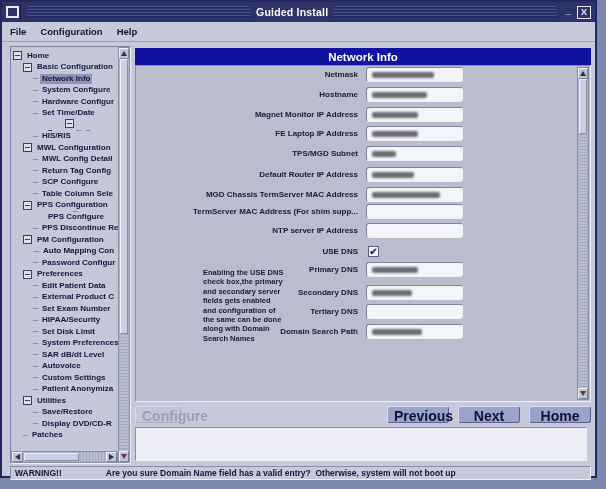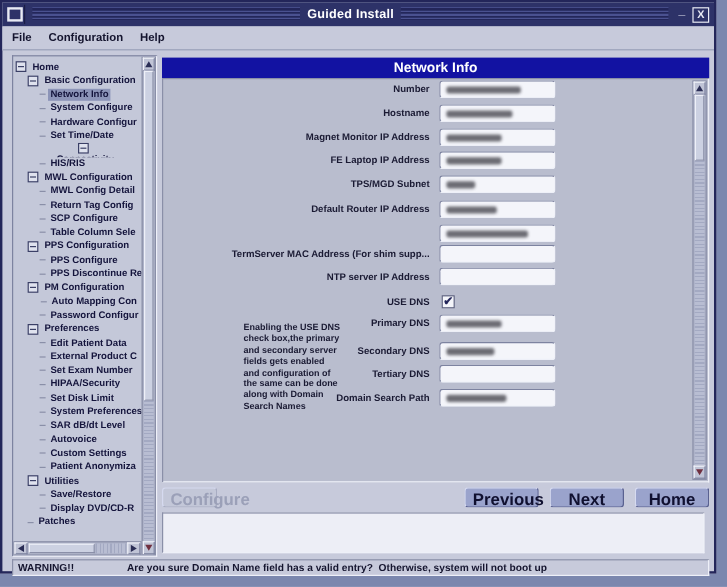--- a/index.html
+++ b/index.html
@@ -203,21 +203,21 @@
           <span class="tree-label">SCP Configure</span>
         </div>
         <div class="tree-row" style="padding-left: 21px;">
           <span class="dash"></span>
           <span class="tree-label">Table Column Sele</span>
         </div>
         <div class="tree-row" style="padding-left: 11px;">
           <span class="minusbox"></span>
           <span class="tree-label">PPS Configuration</span>
         </div>
-        <div class="tree-row" style="padding-left: 21px;">
+        <div class="tree-row" style="padding-left: 21px; flex-direction: column;">
           <span class="dash"></span>
           <span class="tree-label">PPS Configure</span>
         </div>
         <div class="tree-row" style="padding-left: 21px;">
           <span class="dash"></span>
           <span class="tree-label">PPS Discontinue Re</span>
         </div>
         <div class="tree-row" style="padding-left: 11px;">
           <span class="minusbox"></span>
           <span class="tree-label">PM Configuration</span>
@@ -311,21 +311,21 @@
           <div class="tri-right"></div>
         </div>
     </div>
   </div>
 
   <div class="content-header">Network Info</div>
 
   <div class="form-area">
     <div id="form-rows">
         <div class="form-row" style="top: 1px; width: 440px;">
-          <div class="form-label">Number</div>
+          <div class="form-label">Netmask</div>
           <div class="form-input">
             <div class="redacted-blob" style="width: 62px;"></div>
           </div>
         </div>
         <div class="form-row" style="top: 21px; width: 440px;">
           <div class="form-label">Hostname</div>
           <div class="form-input">
             <div class="redacted-blob" style="width: 55px;"></div>
           </div>
         </div>
@@ -347,20 +347,21 @@
             <div class="redacted-blob" style="width: 24px;"></div>
           </div>
         </div>
         <div class="form-row" style="top: 101px; width: 440px;">
           <div class="form-label">Default Router IP Address</div>
           <div class="form-input">
             <div class="redacted-blob" style="width: 42px;"></div>
           </div>
         </div>
         <div class="form-row" style="top: 121px; width: 440px;">
+          <div class="form-label">MGD Chassis TermServer MAC Address</div>
           <div class="form-input">
             <div class="redacted-blob" style="width: 68px;"></div>
           </div>
         </div>
         <div class="form-row" style="top: 138px; width: 440px;">
           <div class="form-label">TermServer MAC Address (For shim supp...</div>
           <div class="form-input"></div>
         </div>
         <div class="form-row" style="top: 157px; width: 440px;">
           <div class="form-label">NTP server IP Address</div>

